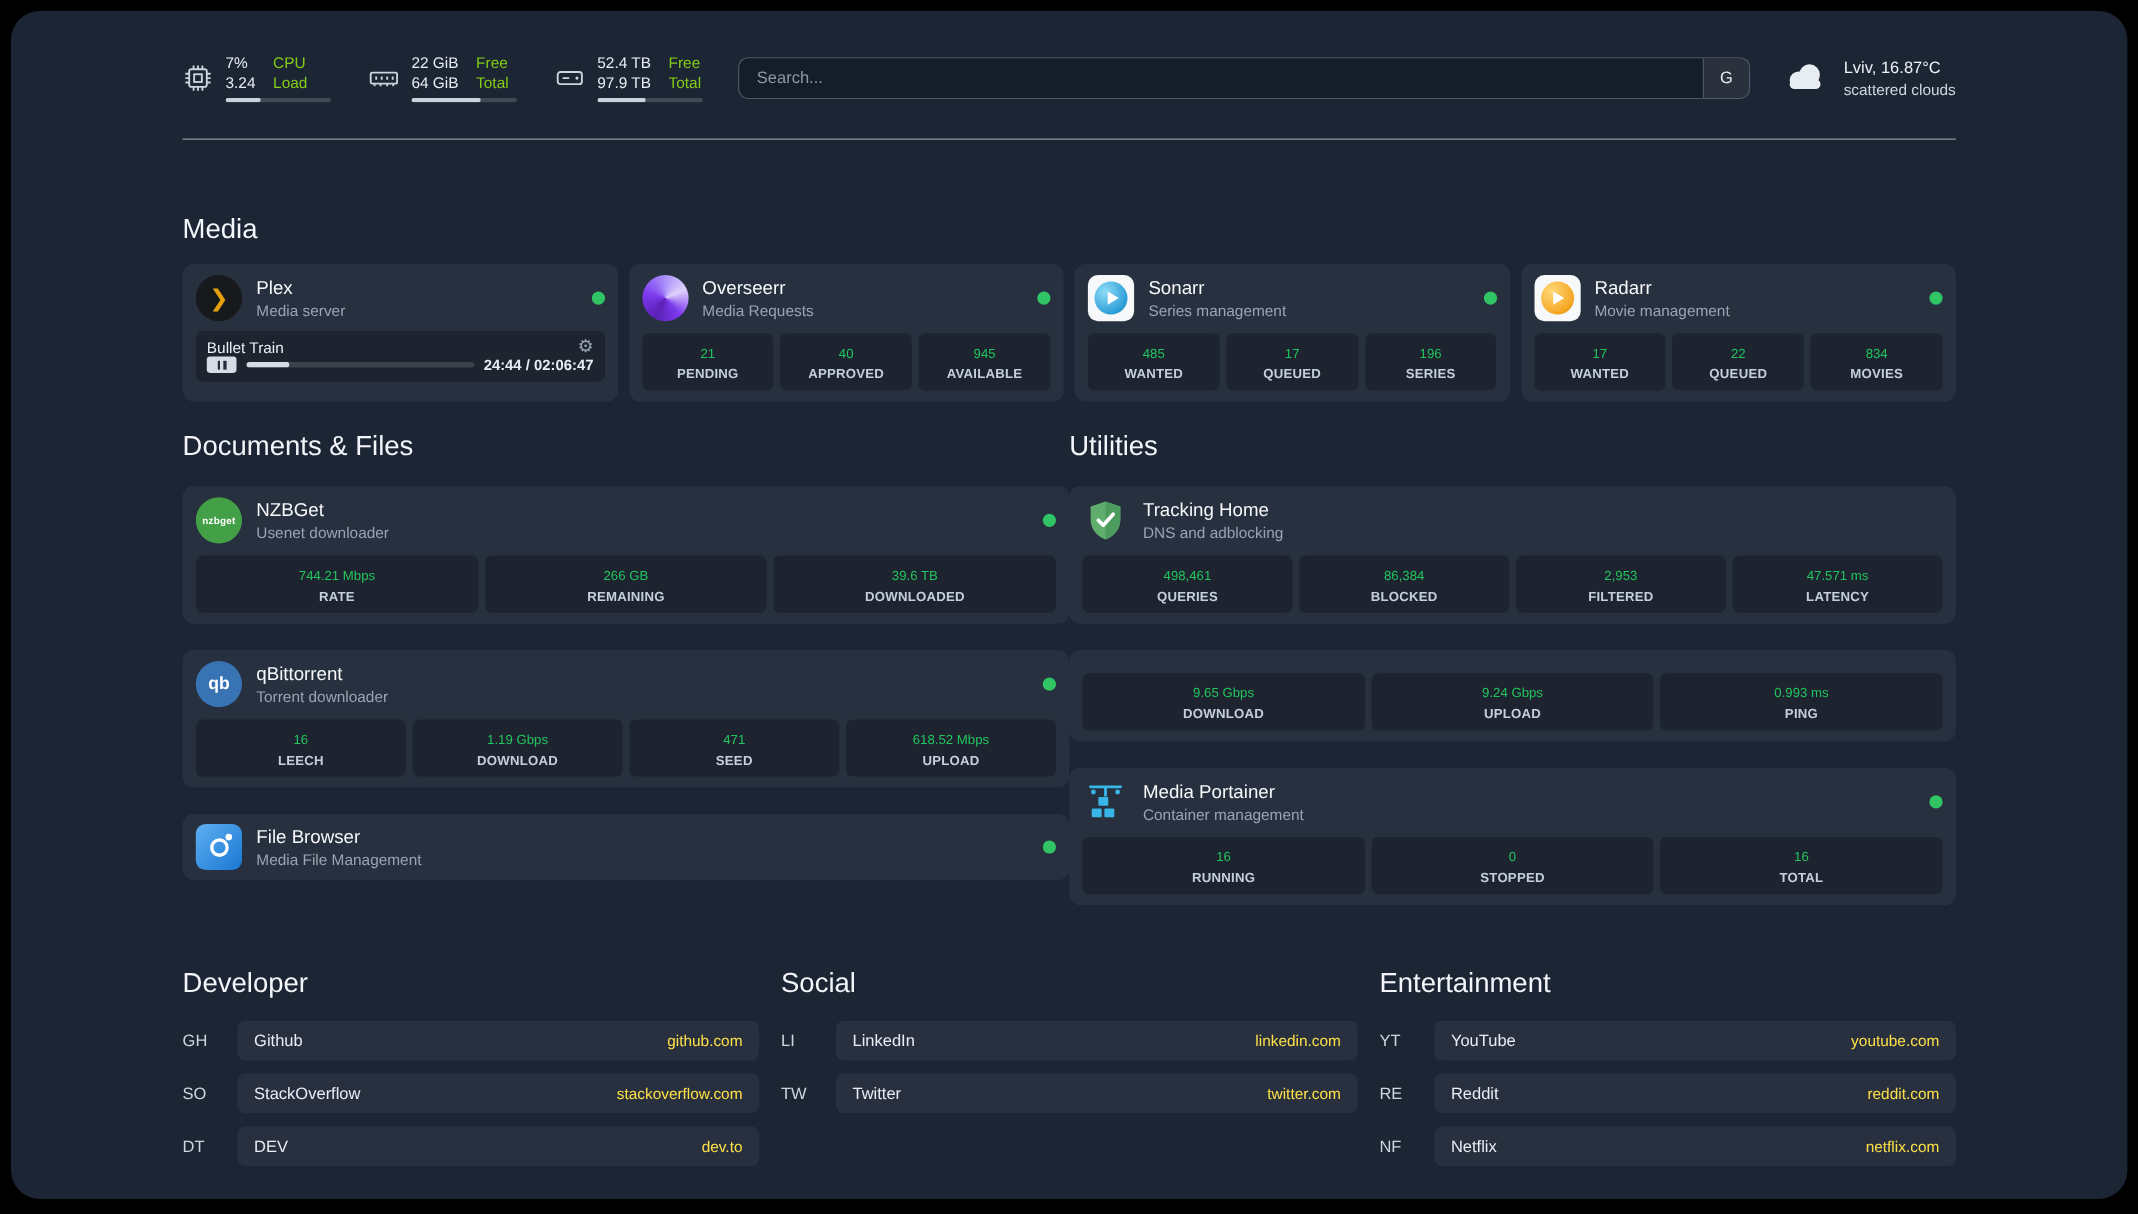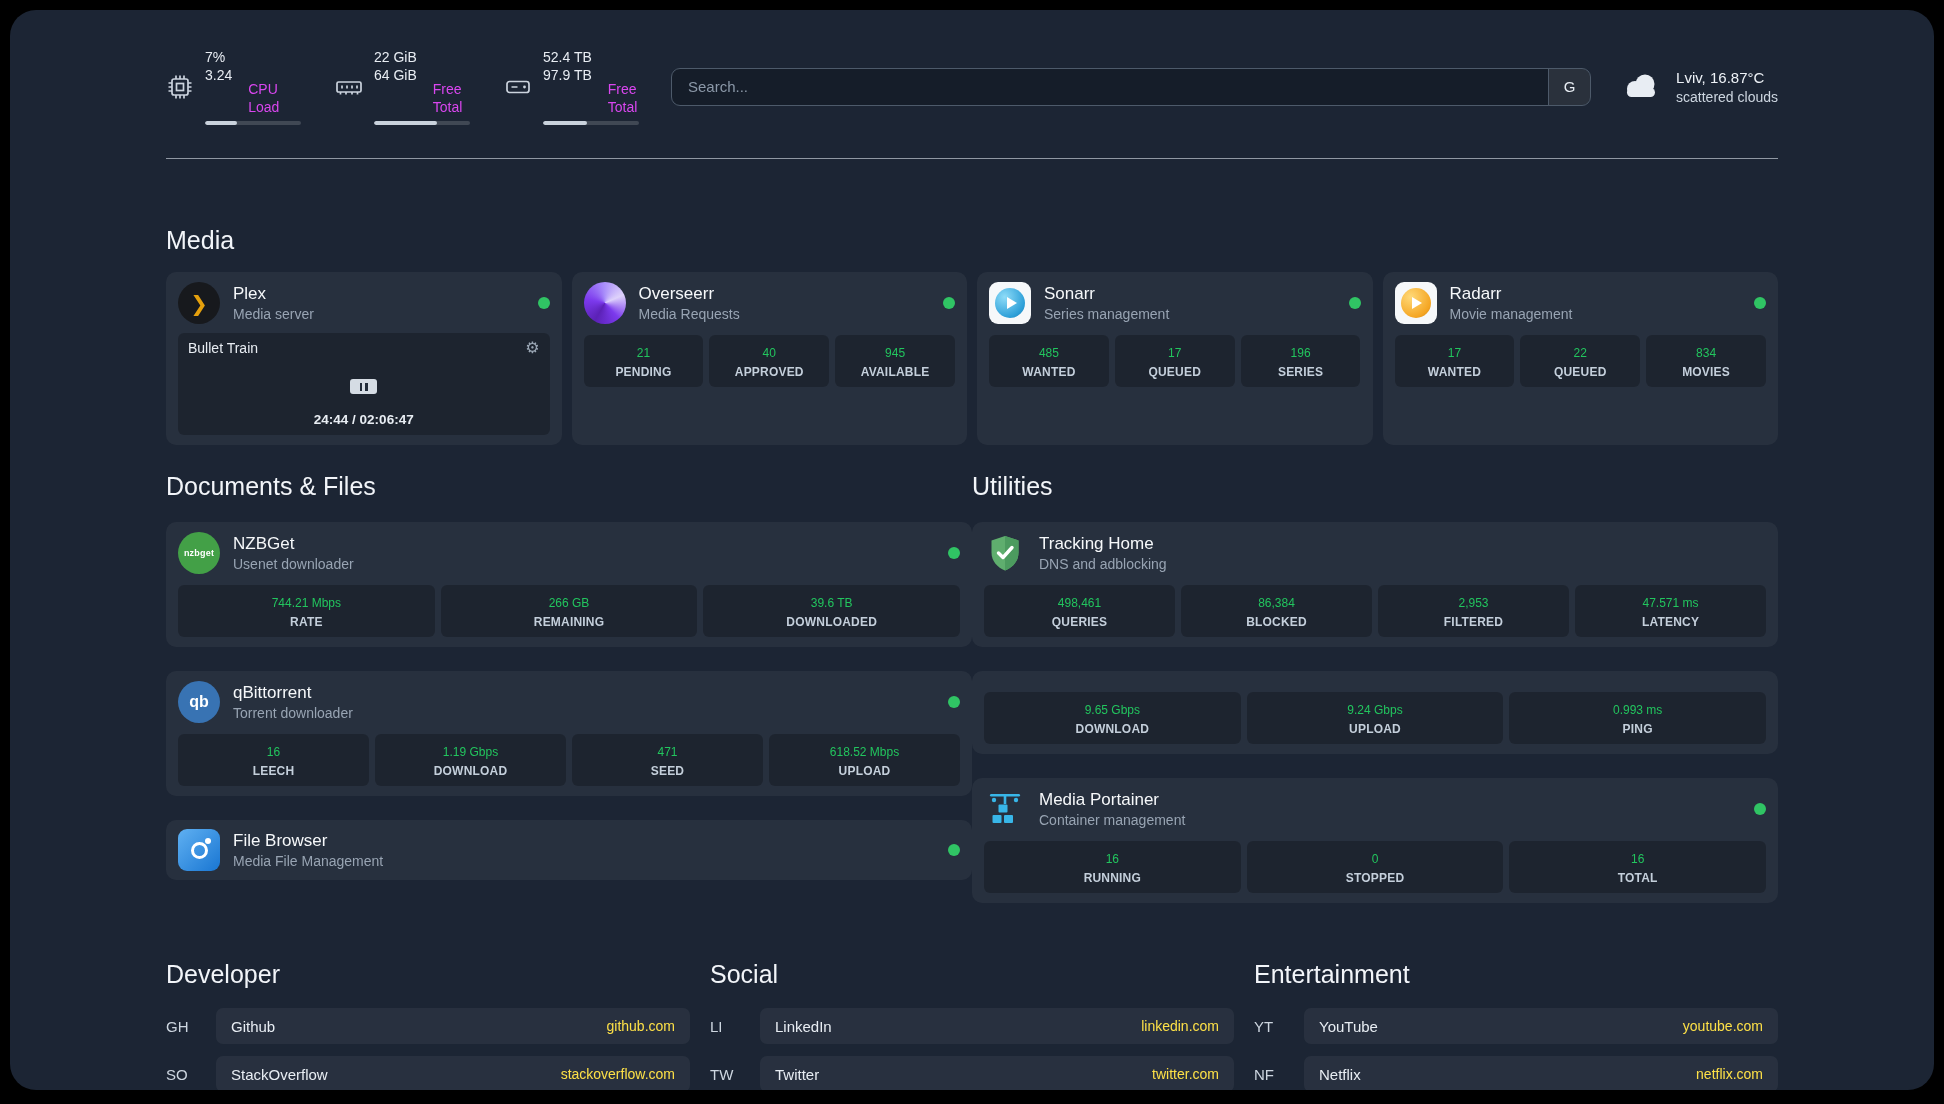--- a/index.html
+++ b/index.html
@@ -19,21 +19,21 @@
   }
 
   
   .topbar { display: flex; align-items: center; margin-top: 38px; }
   .resources { display: flex; gap: 34px; }
   .res { display: flex; align-items: center; gap: 11px; }
   .res-icon svg { width: 28px; height: 28px; display: block; }
   .res-body { min-width: 96px; }
   .res-rows { display: flex; gap: 16px; font-size: 14px; line-height: 18px; }
   .res-values { color: #e8edf3; }
-  .res-labels { color: #d946ef; margin-top: 32px; }
+  .res-labels { color: #84cc16; }
   .meter { height: 4px; background: rgba(255,255,255,0.16); border-radius: 2px; margin-top: 5px; overflow: hidden; }
   .meter-fill { display: block; height: 100%; background: #c9d2dc; border-radius: 2px; }
 
   .search { flex: 1; display: flex; align-items: stretch; height: 38px; margin: 0 28px 0 32px;
     border: 1px solid #4d5a6a; border-radius: 9px; background: rgba(13,19,28,0.45); overflow: hidden; }
   .search input { flex: 1; border: 0; background: transparent; outline: none; color: #e8edf3;
     font-size: 15px; padding: 0 16px; font-family: inherit; }
   .search input::placeholder { color: #8b98a8; }
   .search-btn { width: 42px; border: 0; border-left: 1px solid #4d5a6a; background: rgba(255,255,255,0.09);
     color: #e8edf3; font-size: 15px; font-family: inherit; cursor: pointer; }
@@ -63,21 +63,21 @@
   .stats { display: flex; gap: 6px; margin-top: 11px; }
   .stat { flex: 1; background: rgba(0,0,0,0.24); border-radius: 6px; text-align: center; padding: 8px 4px 7px; }
   .stat-value { font-size: 12px; color: #22c55e; line-height: 20px; }
   .stat-label { font-size: 12px; font-weight: 700; color: #c4cfdb; line-height: 15px; margin-top: 2px; letter-spacing: 0.2px; }
 
   
   .player { margin-top: 9px; background: rgba(0,0,0,0.24); border-radius: 6px; padding: 7px 10px 8px; }
   .player-top { display: flex; justify-content: space-between; align-items: center; }
   .np-title { font-size: 14px; color: #e8edf3; }
   .gear { color: #9aa6b4; font-size: 16px; line-height: 16px; background: none; border: 0; cursor: pointer; }
-  .player-bottom { display: flex; align-items: center; gap: 9px; margin-top: 23px; flex-direction: column; }
+  .player-bottom { display: flex; align-items: center; gap: 9px; margin-top: 0; }
   .pause-btn { width: 27px; height: 15px; border-radius: 3px; background: #d5dce4; border: 0; cursor: pointer;
     display: flex; align-items: center; justify-content: center; gap: 3px; flex: none; }
   .pause-btn i { display: block; width: 2.5px; height: 8px; background: #222c3a; }
   .track { flex: 1; height: 5px; background: rgba(255,255,255,0.14); border-radius: 3px; overflow: hidden; }
   .track-fill { display: block; height: 100%; background: #d5dce4; border-radius: 3px; }
   .np-time { font-size: 13.5px; font-weight: 700; color: #e8edf3; flex: none; }
 
   
   .columns { display: grid; grid-template-columns: 1fr 1fr; margin-top: 26px; align-items: start; }
   .col .section-heading { margin-bottom: 20px; }
@@ -556,30 +556,30 @@
       <div class="bm-group">
         <h2 class="section-heading">Entertainment</h2>
         <a class="bm-row">
           <span class="bm-abbr">YT</span>
           <span class="bm-pill">
             <span class="bm-name">YouTube</span>
             <span class="bm-url">youtube.com</span>
           </span>
         </a>
         <a class="bm-row">
+          <span class="bm-abbr">RE</span>
+          <span class="bm-pill">
+            <span class="bm-name">Reddit</span>
+            <span class="bm-url">reddit.com</span>
+          </span>
+        </a>
+        <a class="bm-row">
           <span class="bm-abbr">NF</span>
           <span class="bm-pill">
             <span class="bm-name">Netflix</span>
             <span class="bm-url">netflix.com</span>
           </span>
         </a>
-        <a class="bm-row">
-          <span class="bm-abbr">RE</span>
-          <span class="bm-pill">
-            <span class="bm-name">Reddit</span>
-            <span class="bm-url">reddit.com</span>
-          </span>
-        </a>
       </div>
     </section>
 
   </div>
 </div>
 
 </body></html>

